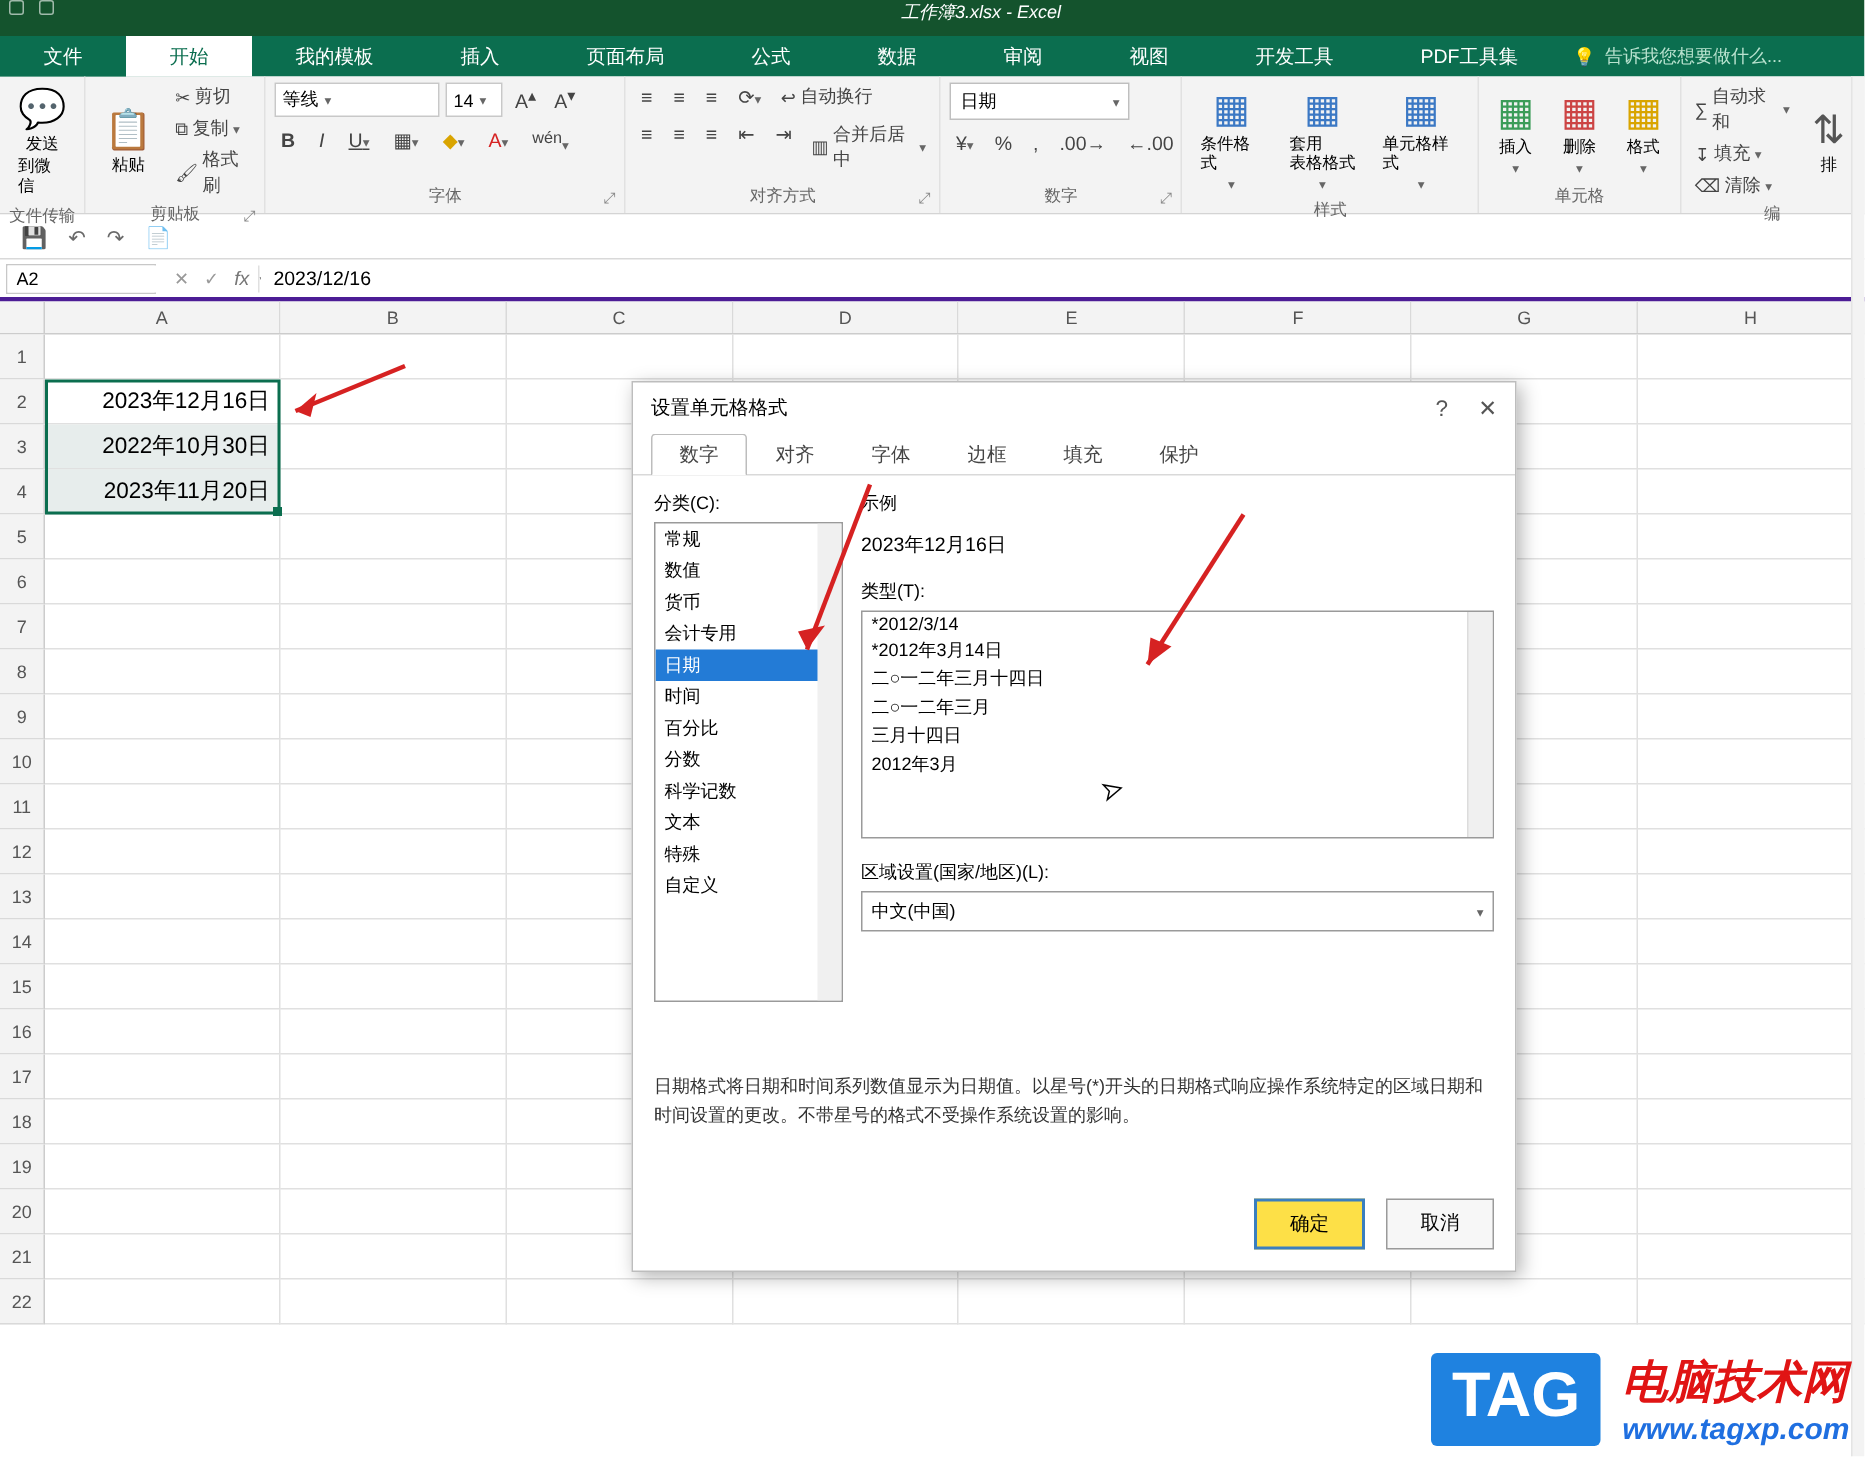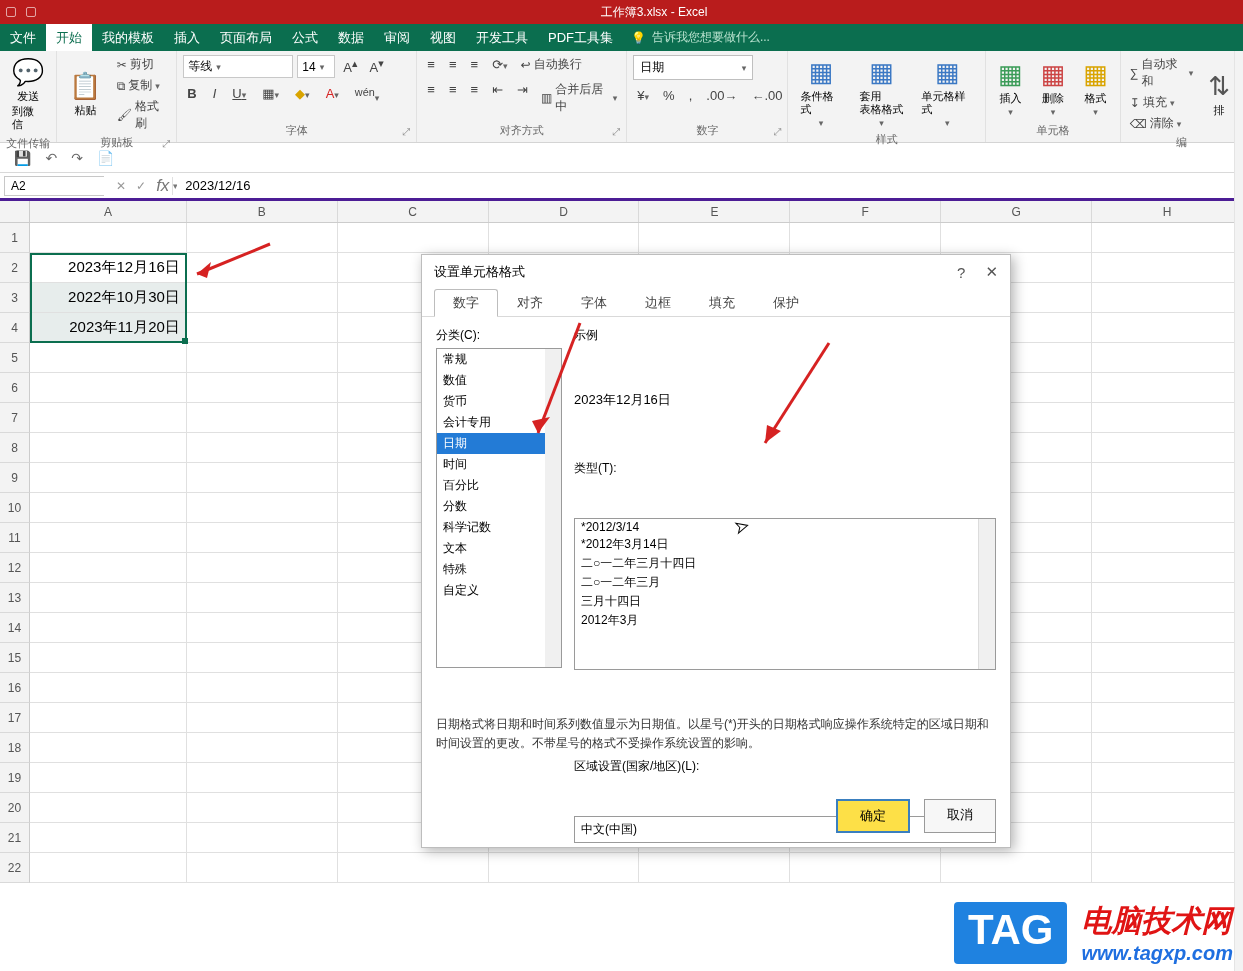--- a/index.html
+++ b/index.html
@@ -1,26 +1,26 @@
 <!DOCTYPE html>
 <html><head>
 <meta charset="utf-8">
 <style>
   * { box-sizing: border-box; margin: 0; padding: 0; }
   body { font-family: "Microsoft YaHei", Arial, sans-serif; font-size: 12px; background: #fff; overflow: hidden; width: 1243px; height: 971px; position: relative; }
 
   
-  .titlebar { height: 24px; background: #b91c1c; color: #fff; display: flex; align-items: center; }
+  .titlebar { height: 24px; background: #14532d; color: #fff; display: flex; align-items: flex-start; font-style: italic; }
   .titlebar .win-btns { width: 65px; padding-left: 6px; display: flex; gap: 10px; align-items: center; }
   .titlebar .win-btns span { width: 10px; height: 10px; display: inline-block; border:1px solid rgba(255,255,255,.6); border-radius:2px;}
   .titlebar .title-text { flex: 1; text-align: center; font-size: 12px; color:#fff; }
 
   
   .ribbon-tabs { background: #0b6e4f; height: 27px; display: flex; color: #fff; font-size: 13px; align-items: stretch; }
-  .ribbon-tabs .tab { padding: 0 10px; display: flex; align-items: center; cursor: pointer; }
+  .ribbon-tabs .tab { padding: 0 29px; display: flex; align-items: center; cursor: pointer; }
   .ribbon-tabs .tab.file { background: #0b6e4f; }
   .ribbon-tabs .tab.active { background: #fff; color: #0b6e4f; }
   .tell-me { color: #b9e2cf; display: flex; align-items: center; padding-left: 8px; font-size:12px;}
   .tell-me .bulb { margin-right:6px; font-size:12px;}
 
   
   .ribbon { height: 92px; background: #f3f3f3; border-bottom: 1px solid #d4d4d4; display: flex; }
   .group { display: flex; flex-direction: column; padding: 4px 6px; border-right: 1px solid #e1e1e1; }
   .group-controls { flex: 1; display: flex; align-items: center; gap: 6px;}
   .group-label { text-align: center; font-size: 11px; color: #666; margin-top: 2px; position:relative;}
@@ -40,21 +40,21 @@
   
   .qat { height: 30px; display:flex; align-items:center; gap:14px; padding:0 14px; border-bottom:1px solid #d9d9d9; background:#fff;}
   .qat .qic { color:#6a6a6a; font-size:14px;}
 
   
   .formulabar { height: 28px; display:flex; align-items:center; border-bottom:3px solid #4c1d95; }
   .namebox-wrap { width:100px; display:flex; border:1px solid #c8c8c8; margin:3px 4px;}
   .namebox { flex:1; padding:2px 6px; font-size:12px; border:none; outline:none;}
   .namebox-dd { width:16px; display:flex; align-items:center; justify-content:center; color:#777; font-size:9px; border-left:1px solid #e0e0e0;}
   .fbar-btns { display:flex; gap:10px; padding:0 8px; color:#999; align-items:center;}
-  .fbar-btns .fx { font-style:italic; color:#777; font-size:17px;}
+  .fbar-btns .fx { font-style:italic; color:#777; font-size:13px;}
   .formula-input { flex:1; padding:2px 8px; font-size:13px; border:none; outline:none;}
 
   
   .grid-wrap { position:relative; height: 770px; }
   .colheaders { display:flex; height:22px; border-bottom:1px solid #ccc;}
   .corner { width:30px; border-right:1px solid #ccc; background:#f3f3f3;}
   .colhead { text-align:center; font-size:12px; color:#555; background:#f3f3f3; border-right:1px solid #d9d9d9; display:flex; align-items:center; justify-content:center;}
   .colA { width:157px; } .colstd { width:151px; }
   .rows { display:flex; flex-direction:column;}
   .row { display:flex; height:30px;}
@@ -78,21 +78,21 @@
   .dlg-tabs { display:flex; height:28px; border-bottom:1px solid #d9d9d9; padding:0 12px; gap:0;}
   .dlg-tab { padding:0 18px; display:flex; align-items:center; font-size:13px; color:#444; border:1px solid transparent; cursor:pointer;}
   .dlg-tab.active { border-color:#bdbdbd; border-bottom-color:#fff; background:#fff; border-radius:3px 3px 0 0; margin-bottom:-1px;}
   .dlg-body { padding:10px 14px; display:flex; gap:12px;}
   .cat-col { display:flex; flex-direction:column; width:126px;}
   .cat-label { font-size:12px; margin-bottom:4px;}
   .cat-list { border:1px solid #9a9a9a; height:320px; overflow:auto; font-size:12px;}
   .cat-list-inner { height:100%; border-right:16px solid #f0f0f0;}
   .cat-item { padding:2px 6px; cursor:pointer;}
   .cat-item.selected { background:#237bd6; color:#fff;}
-  .right-col { flex:1; display:flex; flex-direction:column;gap:37px;}
+  .right-col { flex:1; display:flex; flex-direction:column;}
   .sample-lbl, .type-lbl, .locale-lbl { font-size:12px; margin-bottom:4px;}
   .sample-box { font-size:13px; padding:6px 0 14px;}
   .type-list { border:1px solid #9a9a9a; height:152px; font-size:12px; position:relative; }
   .type-list-inner { height:100%; overflow:hidden;}
   .type-list::after { content:""; position:absolute; right:0; top:0; bottom:0; width:16px; background:#f0f0f0; border-left:1px solid #dcdcdc;}
   .type-list .scroll-thumb { position:absolute; right:2px; top:18px; width:12px; height:28px; background:#cdcdcd;}
   .type-list .scroll-arrow { position:absolute; right:2px; width:12px; height:14px; display:flex; align-items:center; justify-content:center; font-size:8px; color:#666;}
   .type-list .sa-up{top:1px;} .type-list .sa-dn{bottom:1px;}
   .type-item { padding:1px 6px; cursor:pointer;}
   .type-item.selected { background:#237bd6; color:#fff;}

